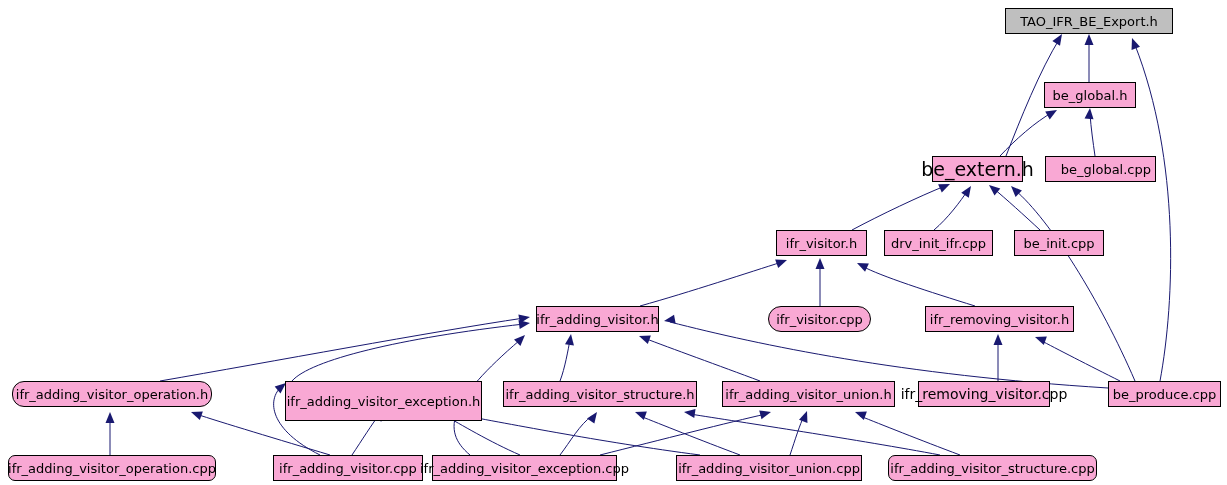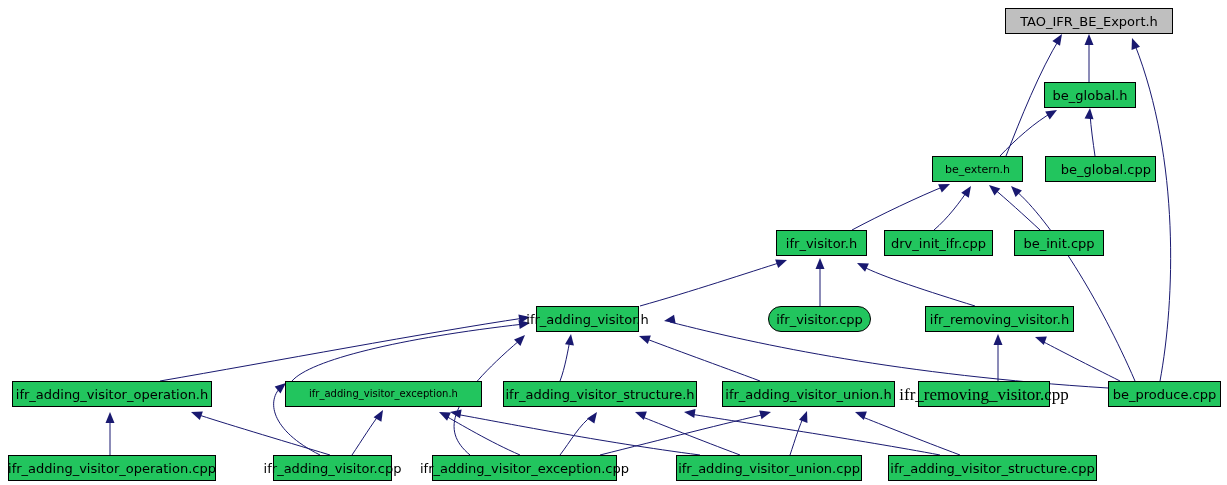--- a/index.html
+++ b/index.html
@@ -20,21 +20,21 @@
     left: 0;
     top: 0;
     width: 1227px;
     height: 485px;
     pointer-events: none;
   }
   .graph-node {
     position: absolute;
     box-sizing: border-box;
     border: 1px solid #000000;
-    background: #22c55e;
+    background: #f9a8d4;
     color: #000000;
     display: flex;
     align-items: center;
     justify-content: center;
     white-space: nowrap;
     line-height: 1;
     letter-spacing: 0px;
   }
   .graph-node.root {
     background: #bfbfbf;
@@ -179,71 +179,71 @@
         <polygon points="0,0 -11,4.5 -11,-4.5" fill="#191970" transform="translate(525,335) rotate(-45)"></polygon>
       </g>
     </svg>
   <div id="node-layer">
       <div class="graph-node root" style="left: 1005px; top: 8px; width: 168px; height: 26px; font-size: 13px;">
         <span class="node-label">TAO_IFR_BE_Export.h</span>
       </div>
       <div class="graph-node" style="left: 1044px; top: 82px; width: 92px; height: 26px; font-size: 13px;">
         <span class="node-label">be_global.h</span>
       </div>
-      <div class="graph-node" style="left: 932px; top: 156px; width: 91px; height: 26px; font-size: 11px;">
+      <div class="graph-node" style="left: 932px; top: 156px; width: 91px; height: 26px; font-size: 19px;">
         <span class="node-label">be_extern.h</span>
       </div>
       <div class="graph-node" style="left: 1045px; top: 156px; width: 111px; height: 26px; font-size: 13px; justify-content: flex-end;">
         <span class="node-label">be_global.cpp</span>
       </div>
       <div class="graph-node" style="left: 776px; top: 230px; width: 91px; height: 26px; font-size: 13px;">
         <span class="node-label">ifr_visitor.h</span>
       </div>
       <div class="graph-node" style="left: 884px; top: 230px; width: 109px; height: 26px; font-size: 13px;">
         <span class="node-label">drv_init_ifr.cpp</span>
       </div>
       <div class="graph-node" style="left: 1014px; top: 230px; width: 90px; height: 26px; font-size: 13px; text-align: center;">
         <span class="node-label">be_init.cpp</span>
       </div>
-      <div class="graph-node" style="left: 536px; top: 306px; width: 103px; height: 26px; font-size: 13px;">
+      <div class="graph-node" style="left: 536px; top: 306px; width: 123px; height: 26px; font-size: 13px;">
         <span class="node-label">ifr_adding_visitor.h</span>
       </div>
       <div class="graph-node" style="left: 768px; top: 306px; width: 103px; height: 26px; font-size: 13px; border-radius: 13px;">
         <span class="node-label">ifr_visitor.cpp</span>
       </div>
       <div class="graph-node" style="left: 925px; top: 306px; width: 149px; height: 26px; font-size: 13px;">
         <span class="node-label">ifr_removing_visitor.h</span>
       </div>
-      <div class="graph-node" style="left: 12px; top: 381px; width: 200px; height: 26px; font-size: 13px;">
+      <div class="graph-node" style="left: 12px; top: 381px; width: 200px; height: 26px; font-size: 13px; border-radius: 12px;">
         <span class="node-label">ifr_adding_visitor_operation.h</span>
       </div>
-      <div class="graph-node" style="left: 285px; top: 381px; width: 197px; height: 26px; font-size: 10px;">
+      <div class="graph-node" style="left: 285px; top: 381px; width: 197px; height: 40px; font-size: 13px;">
         <span class="node-label">ifr_adding_visitor_exception.h</span>
       </div>
       <div class="graph-node" style="left: 503px; top: 381px; width: 194px; height: 26px; font-size: 13px;">
         <span class="node-label">ifr_adding_visitor_structure.h</span>
       </div>
       <div class="graph-node" style="left: 722px; top: 381px; width: 173px; height: 26px; font-size: 13px;">
         <span class="node-label">ifr_adding_visitor_union.h</span>
       </div>
-      <div class="graph-node" style="left: 918px; top: 381px; width: 132px; height: 26px; font-size: 17px; font-family: Liberation Serif, serif;">
+      <div class="graph-node" style="left: 918px; top: 381px; width: 132px; height: 26px; font-size: 14px;">
         <span class="node-label">ifr_removing_visitor.cpp</span>
       </div>
       <div class="graph-node" style="left: 1108px; top: 381px; width: 113px; height: 26px; font-size: 13px;">
         <span class="node-label">be_produce.cpp</span>
       </div>
-      <div class="graph-node" style="left: 8px; top: 455px; width: 208px; height: 26px; font-size: 13px;">
+      <div class="graph-node" style="left: 8px; top: 455px; width: 208px; height: 26px; font-size: 13px; border-radius: 7px;">
         <span class="node-label">ifr_adding_visitor_operation.cpp</span>
       </div>
-      <div class="graph-node" style="left: 273px; top: 455px; width: 119px; height: 26px; font-size: 13px; align-items: center;">
+      <div class="graph-node" style="left: 273px; top: 455px; width: 150px; height: 26px; font-size: 13px; align-items: center;">
         <span class="node-label">ifr_adding_visitor.cpp</span>
       </div>
       <div class="graph-node" style="left: 432px; top: 455px; width: 185px; height: 26px; font-size: 13px;">
         <span class="node-label">ifr_adding_visitor_exception.cpp</span>
       </div>
       <div class="graph-node" style="left: 676px; top: 455px; width: 186px; height: 26px; font-size: 13px;">
         <span class="node-label">ifr_adding_visitor_union.cpp</span>
       </div>
-      <div class="graph-node" style="left: 888px; top: 455px; width: 209px; height: 26px; font-size: 13px;">
+      <div class="graph-node" style="left: 888px; top: 455px; width: 209px; height: 26px; font-size: 13px; border-radius: 7px;">
         <span class="node-label">ifr_adding_visitor_structure.cpp</span>
       </div>
     </div>
 </div>
 
 </body></html>

